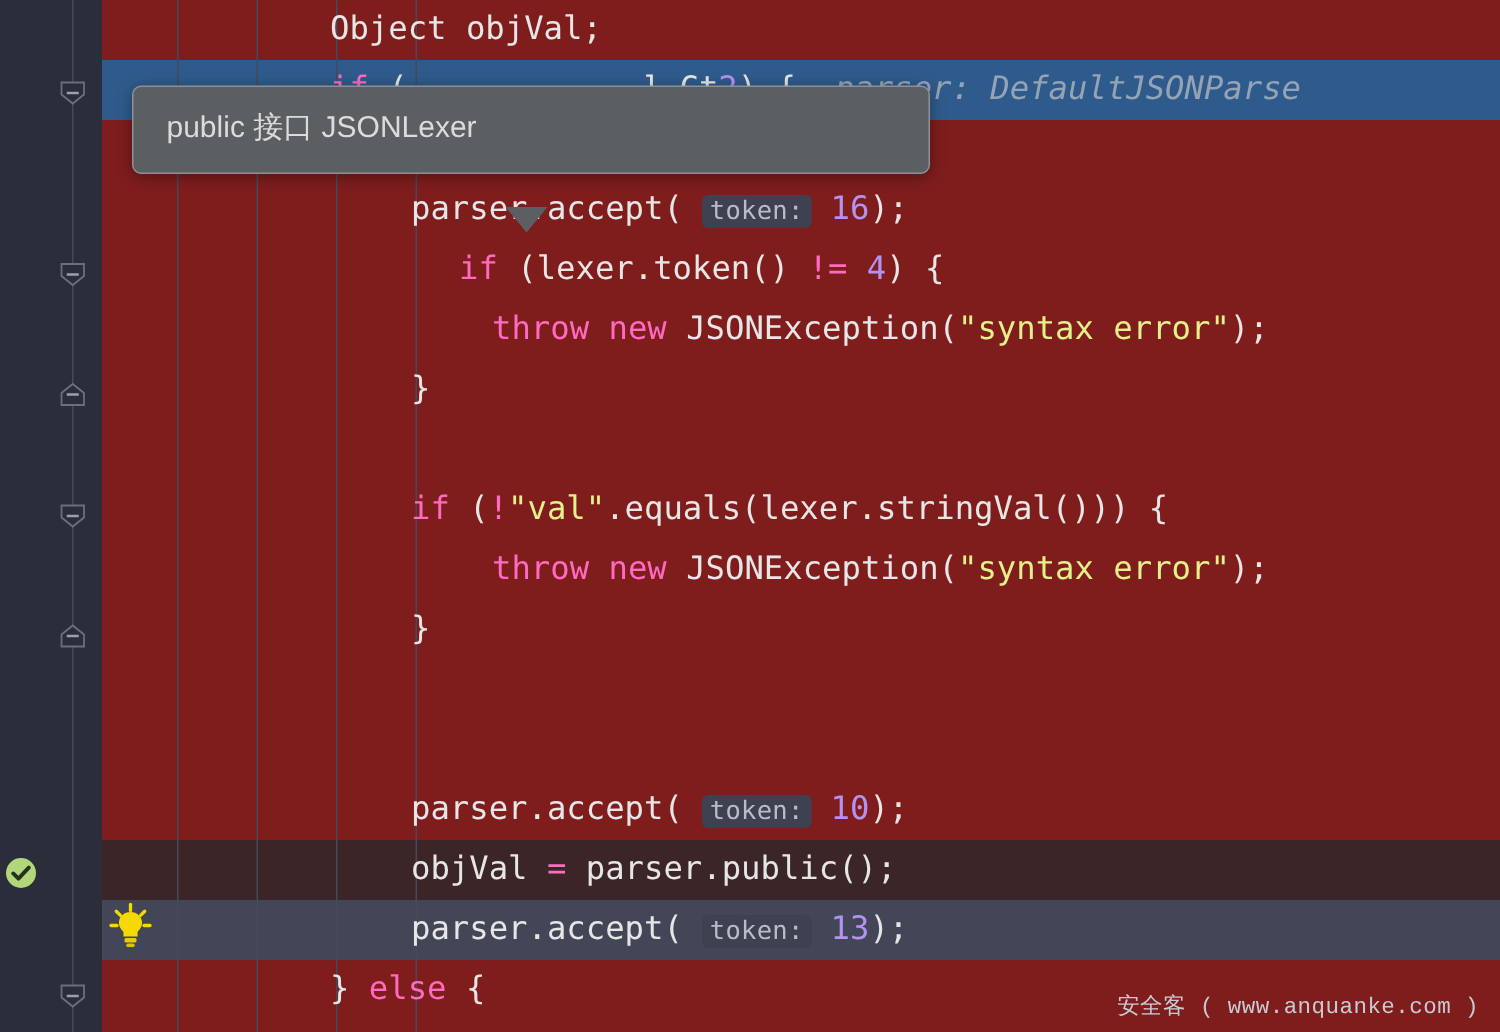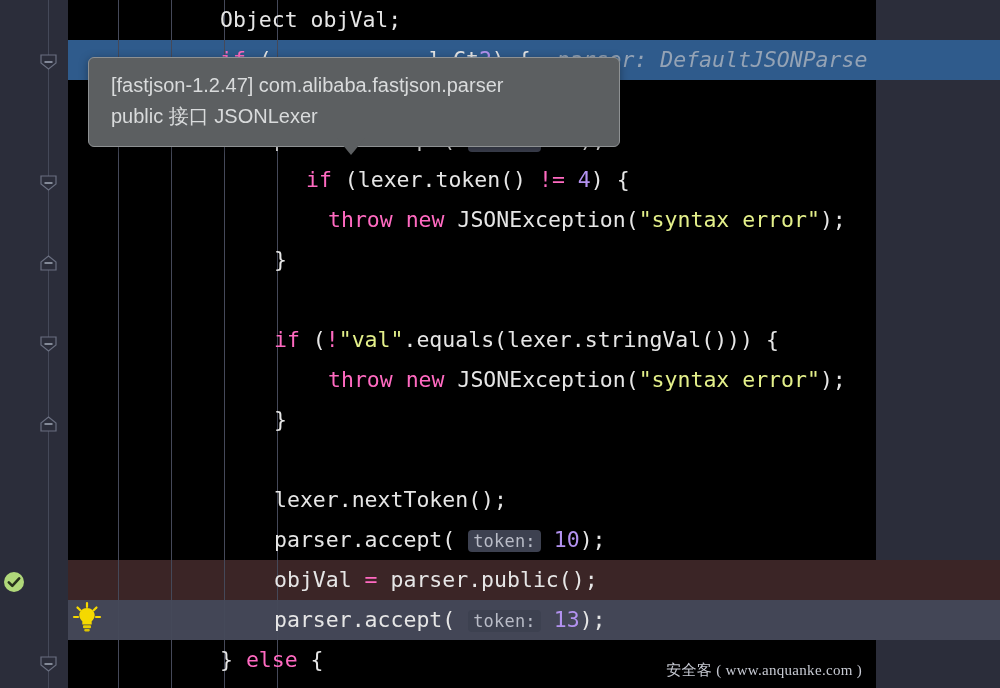--- a/index.html
+++ b/index.html
@@ -4,22 +4,22 @@
 <style>
   * { margin:0; padding:0; box-sizing:border-box; }
   html, body {
     width:1000px; height:688px;
     background:#2b2d3a;
     font-family:"DejaVu Sans Mono", monospace;
     overflow:hidden;
   }
   #editor {
     position:relative;
-    width:876px; height:688px;
-    background:#000000;
+    width:1000px; height:688px;
+    background:#7f1d1d;
   }
 
   
   .gutter {
     position:absolute; left:0; top:0;
     width:68px; height:688px;
     background:#2b2d3a;
     z-index:3;
   }
   .fold-rail {
@@ -118,21 +118,21 @@
     border-left:14px solid transparent;
     border-right:14px solid transparent;
     border-top:17px solid #5c5f61;
     z-index:21;
   }
 
   
   .watermark {
     position:absolute;
     right:14px; bottom:8px;
-    font-family:Liberation Serif, serif;
+    font-family:Liberation Mono, monospace;
     font-size:15px;
     color:#c7cad3;
     letter-spacing:.3px;
     z-index:15;
   }
 </style>
 </head>
 <body>
 
 <div id="editor">
@@ -219,28 +219,26 @@
       <div class="line" style="top: 40px;"><span style="display: inline-block; width: 220px;"></span><span class="kw">if</span><span class="plain"> (</span><span class="plain">            ] Ct</span><span class="num">2</span><span class="plain">) {</span><span class="paramhint" style="margin-left: 26px;">parser: DefaultJSONParse</span></div>
       <div class="line" style="top: 120px;"><span style="display: inline-block; width: 274px;"></span><span class="plain">parser.accept( </span><span class="hintchip">token:</span><span class="num"> 16</span><span class="plain">);</span></div>
       <div class="line" style="top: 160px; margin-left: 32px;"><span style="display: inline-block; width: 274px;"></span><span class="kw">if</span><span class="plain"> (lexer.token() </span><span class="op">!=</span><span class="plain"> </span><span class="num">4</span><span class="plain">) {</span></div>
       <div class="line" style="top: 200px;"><span style="display: inline-block; width: 328px;"></span><span class="kw">throw new</span><span class="plain"> JSONException(</span><span class="str">"syntax error"</span><span class="plain">);</span></div>
       <div class="line" style="top: 240px;"><span style="display: inline-block; width: 274px;"></span><span class="plain">}</span></div>
       <div class="line" style="top: 280px;"><span style="display: inline-block; width: 274px;"></span></div>
       <div class="line" style="top: 320px;"><span style="display: inline-block; width: 274px;"></span><span class="kw">if</span><span class="plain"> (</span><span class="op">!</span><span class="str">"val"</span><span class="plain">.equals(lexer.stringVal())) {</span></div>
       <div class="line" style="top: 360px;"><span style="display: inline-block; width: 328px;"></span><span class="kw">throw new</span><span class="plain"> JSONException(</span><span class="str">"syntax error"</span><span class="plain">);</span></div>
       <div class="line" style="top: 400px;"><span style="display: inline-block; width: 274px;"></span><span class="plain">}</span></div>
       <div class="line" style="top: 440px;"><span style="display: inline-block; width: 274px;"></span></div>
-      <div class="line" style="top: 480px;"><span style="display: inline-block; width: 274px;"></span><span class="plain">lexer.nextToken();</span></div>
       <div class="line" style="top: 520px;"><span style="display: inline-block; width: 274px;"></span><span class="plain">parser.accept( </span><span class="hintchip">token:</span><span class="num"> 10</span><span class="plain">);</span></div>
       <div class="line" style="top: 560px;"><span style="display: inline-block; width: 274px;"></span><span class="plain">objVal </span><span class="op">=</span><span class="plain"> parser.public();</span></div>
       <div class="line" style="top: 600px; border-radius: 12px;"><span style="display: inline-block; width: 274px;"></span><span class="plain">parser.accept( </span><span class="hintchip">token:</span><span class="num"> 13</span><span class="plain">);</span></div>
       <div class="line" style="top: 640px;"><span style="display: inline-block; width: 220px;"></span><span class="plain">} </span><span class="kw">else</span><span class="plain"> {</span></div>
     </div>
 
   <div class="tooltip">
-    <div class="tt-line">[fastjson-1.2.47] com.alibaba.fastjson.parser</div>
     <div class="tt-line">public 接口 JSONLexer</div>
   </div>
   <div class="tooltip-arrow"></div>
 
   <div class="watermark">安全客 ( www.anquanke.com )</div>
 
 </div>
 
 </body></html>

